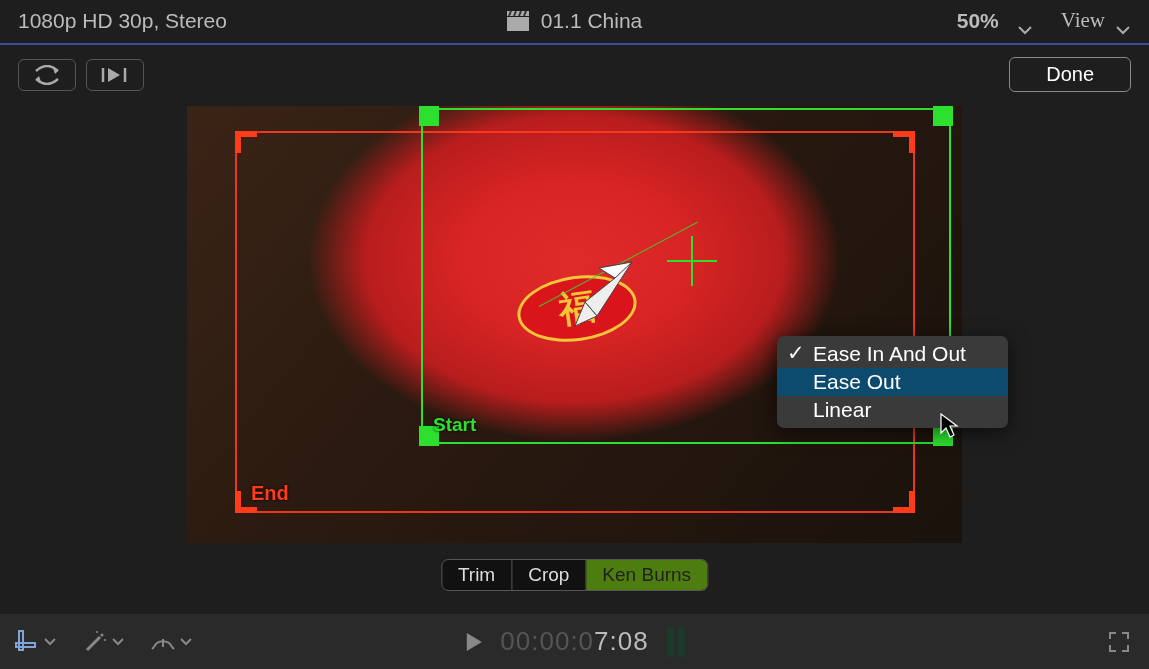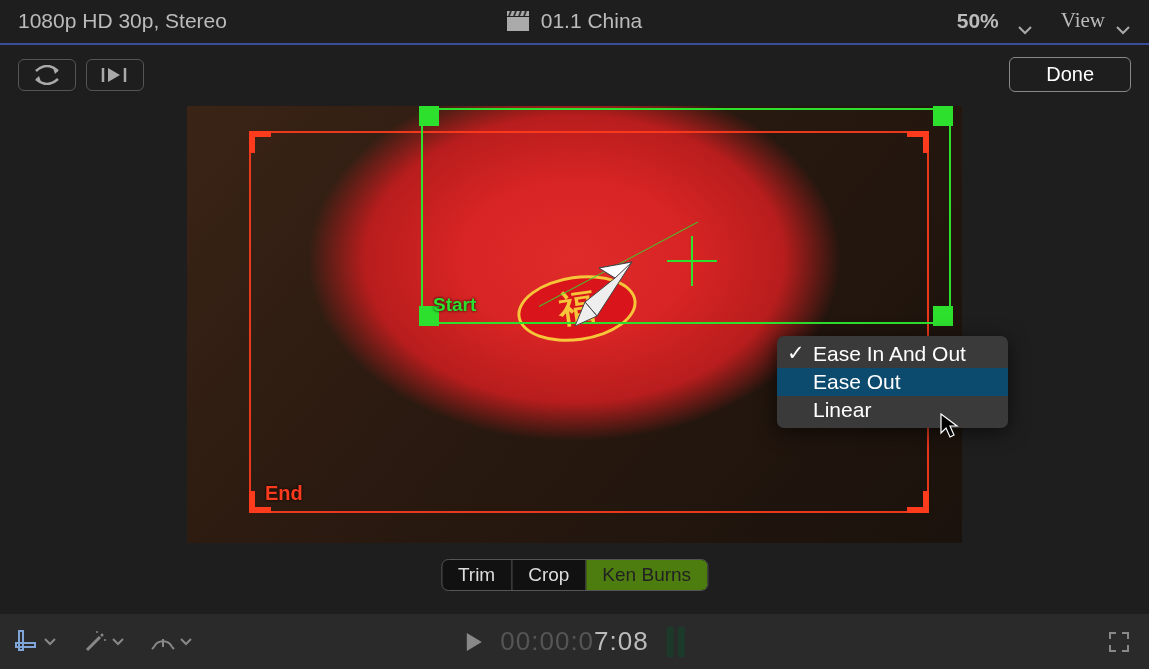--- a/index.html
+++ b/index.html
@@ -46,37 +46,37 @@
     background:#000;
   }
   .viewer-img {
     position:absolute; inset:0;
     background:
       radial-gradient(ellipse 380px 260px at 50% 35%, #e02b2b 0%, #d82424 30%, #b81d1d 55%, rgba(120,40,20,0) 70%),
       linear-gradient(130deg, #3a2416 0%, #2b1a10 40%, #1a120c 100%);
   }
   .red-frame {
     position:absolute;
-    left: 62px; top: 25px;
+    left: 48px; top: 25px;
     width: 680px; height: 382px;
     border: 2px solid rgba(255,60,30,0.9);
   }
   .red-frame .corner { position:absolute; width:22px; height:22px; border-color:#ff3b1e; border-style:solid; border-width:0; }
   .red-frame .tl { top:-2px; left:-2px; border-top-width:6px; border-left-width:6px; }
   .red-frame .tr { top:-2px; right:-2px; border-top-width:6px; border-right-width:6px; }
   .red-frame .bl { bottom:-2px; left:-2px; border-bottom-width:6px; border-left-width:6px; }
   .red-frame .br { bottom:-2px; right:-2px; border-bottom-width:6px; border-right-width:6px; }
   .end-label {
     position:absolute; left:14px; bottom:6px; color:#ff3b1e; font-weight:bold; font-size:20px;
     text-shadow: 0 0 3px #000;
   }
   .green-frame {
     position:absolute;
     left: 234px; top: 2px;
-    width: 530px; height: 216px;
+    width: 530px; height: 336px;
     border: 2px solid #2ee02e;
   }
   .green-frame .corner { position:absolute; width:20px; height:20px; background:#2ee02e; }
   .green-frame .tl { top:-4px; left:-4px; }
   .green-frame .tr { top:-4px; right:-4px; }
   .green-frame .bl { bottom:-4px; left:-4px; }
   .green-frame .br { bottom:-4px; right:-4px; }
   .green-cross {
     position:absolute; left:480px; top:130px; width:50px; height:50px;
   }

